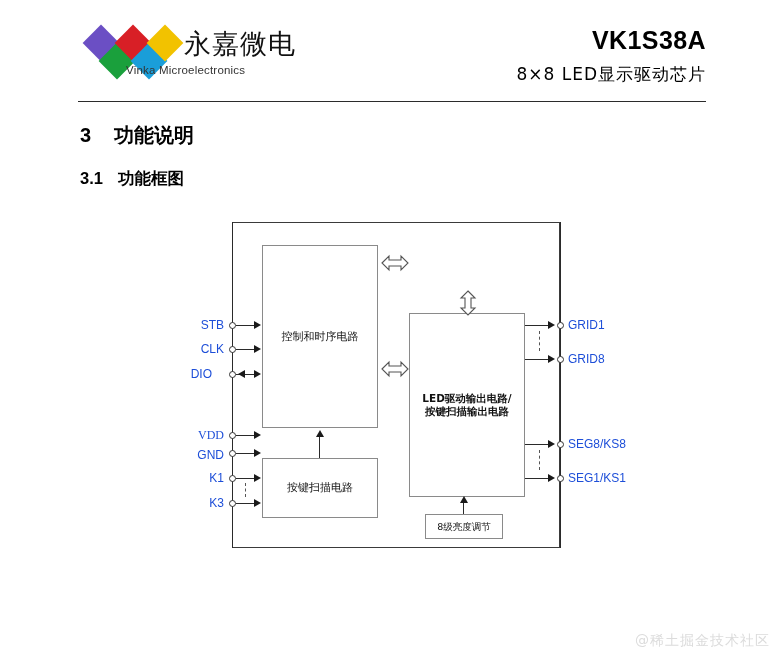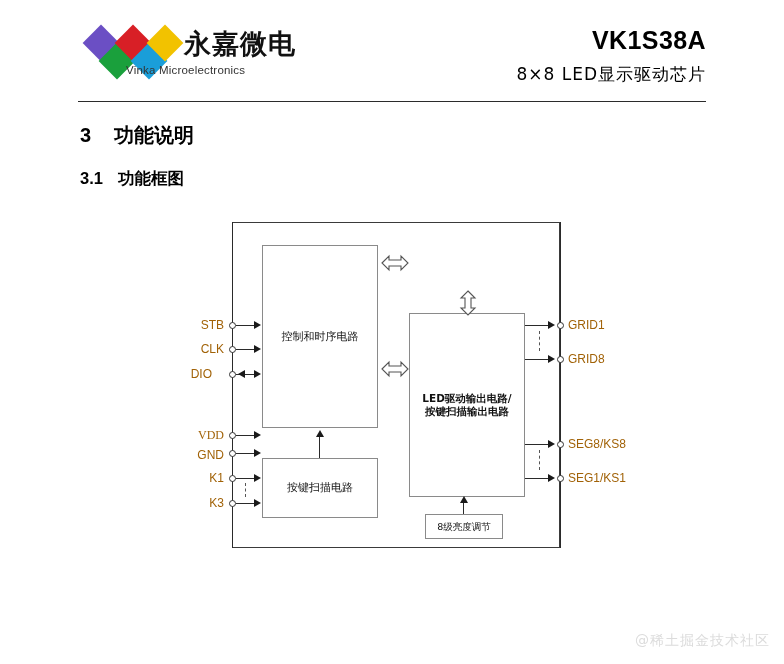--- a/index.html
+++ b/index.html
@@ -11,21 +11,21 @@
     position:relative;
     overflow:hidden;
   }
   .page{position:absolute;left:0;top:0;width:784px;height:664px;}
 
   
   .header{position:absolute;left:0;top:0;width:784px;height:105px;}
   .logo-wrap{position:absolute;left:88px;top:26px;width:180px;height:62px;}
   .logo-diamonds{position:absolute;left:0;top:2px;width:92px;height:46px;}
   .dia{position:absolute;width:26px;height:26px;transform:rotate(45deg);}
-  .logo-cn{position:absolute;left:96px;top:0px;font-size:27px;font-weight:bold;
+  .logo-cn{position:absolute;left:96px;top:0px;font-size:27px;font-weight:normal;
            letter-spacing:1px;font-family:"DejaVu Sans",sans-serif;color:#111;white-space:nowrap;}
   .logo-en{position:absolute;left:38px;top:38px;font-size:11.5px;color:#333;
            letter-spacing:.2px;white-space:nowrap;}
 
   .title-main{position:absolute;right:78px;top:26px;font-size:25px;font-weight:bold;
               letter-spacing:.4px;white-space:nowrap;}
   .title-sub{position:absolute;right:78px;top:63px;font-size:17px;letter-spacing:1px;
              white-space:nowrap;font-family:"DejaVu Sans",sans-serif;}
   .hrule{position:absolute;left:78px;top:101px;width:628px;height:0;
          border-top:1.6px solid #2b2b2b;}
@@ -45,21 +45,21 @@
        display:flex;align-items:center;justify-content:center;text-align:center;
        font-family:"DejaVu Sans",sans-serif;line-height:1.25;color:#111;}
 
   #blk-control{left:262px;top:245px;width:116px;height:183px;font-size:11px;}
   #blk-keyscan{left:262px;top:458px;width:116px;height:60px;font-size:11px;}
   #blk-ram{left:410px;top:245px;width:117px;height:45px;font-size:12px;}
   #blk-led{left:409px;top:313px;width:116px;height:184px;font-size:10.5px;font-weight:bold;}
   #blk-bright{left:425px;top:514px;width:78px;height:25px;font-size:9.5px;}
 
   .pin-label{position:absolute;font-size:12px;font-family:"Liberation Sans",sans-serif;
-             white-space:nowrap;color:#a16207;}
+             white-space:nowrap;color:#1d4ed8;}
   .pin-label.left{text-align:right;}
   .pin-circle{position:absolute;width:7px;height:7px;border:1.2px solid #333;
               border-radius:50%;background:#fff;box-sizing:border-box;}
   .wire{position:absolute;background:#2a2a2a;}
   .wire.h{height:1.2px;}
   .wire.v{width:1.2px;}
   .dashed-v{position:absolute;width:0;border-left:1.4px dashed #555;}
   .arrowhead{position:absolute;width:0;height:0;}
   .ah-right{border-top:4px solid transparent;border-bottom:4px solid transparent;
             border-left:7px solid #1a1a1a;}

